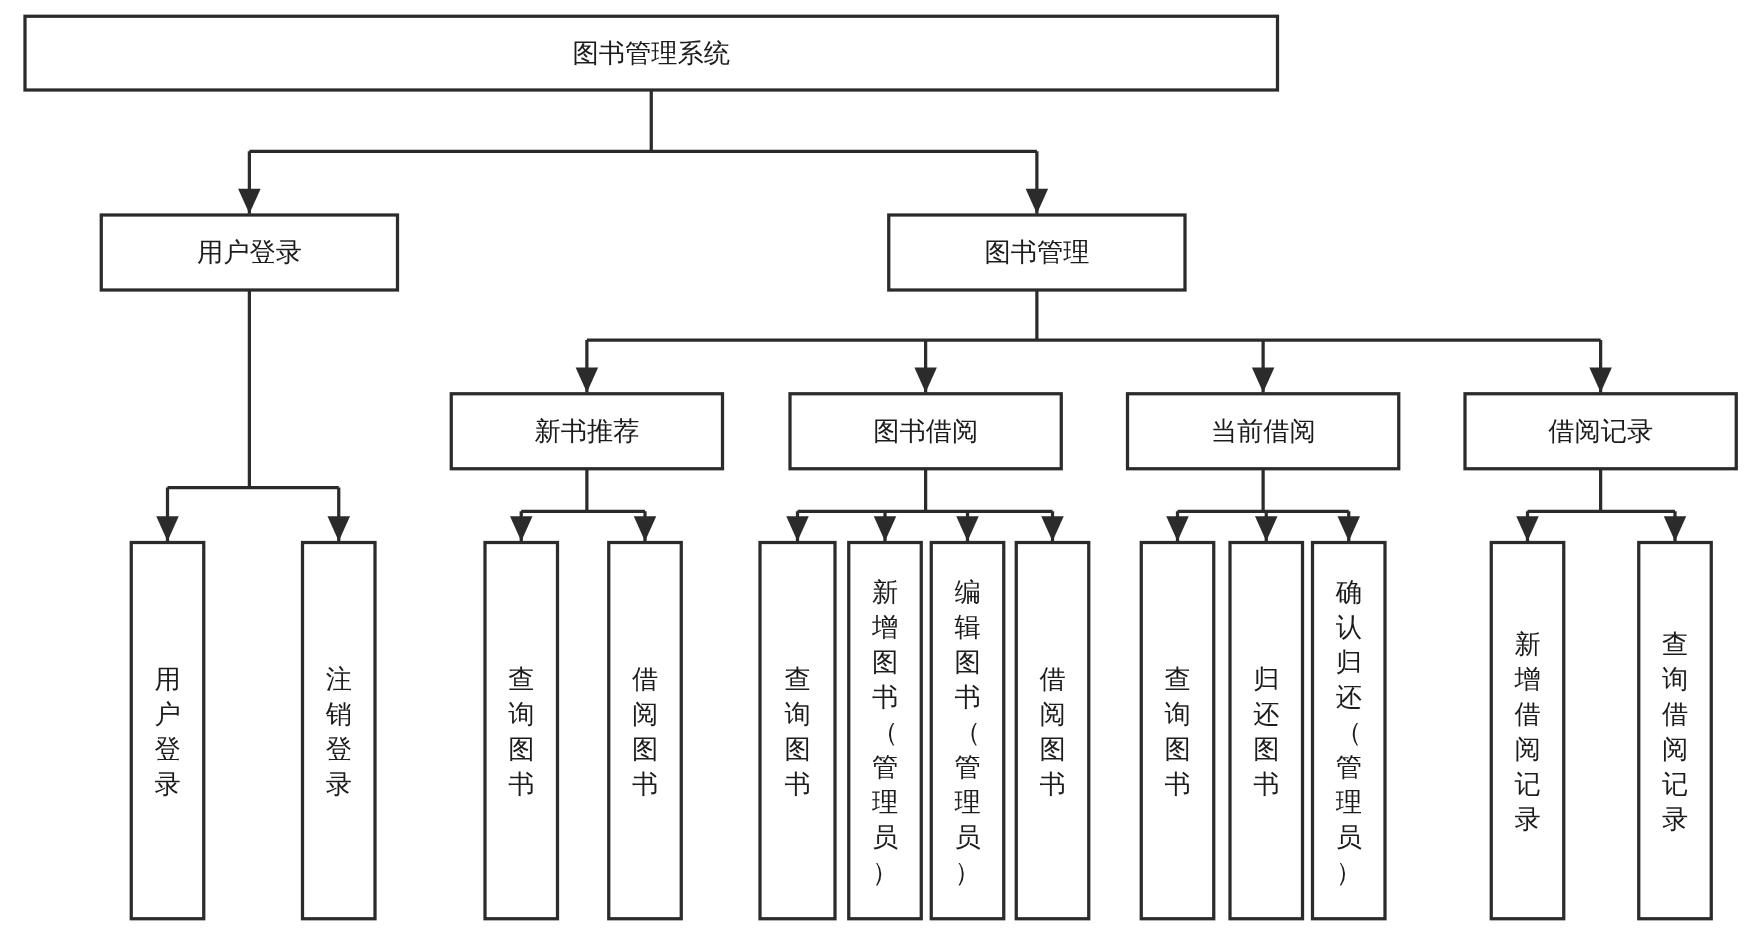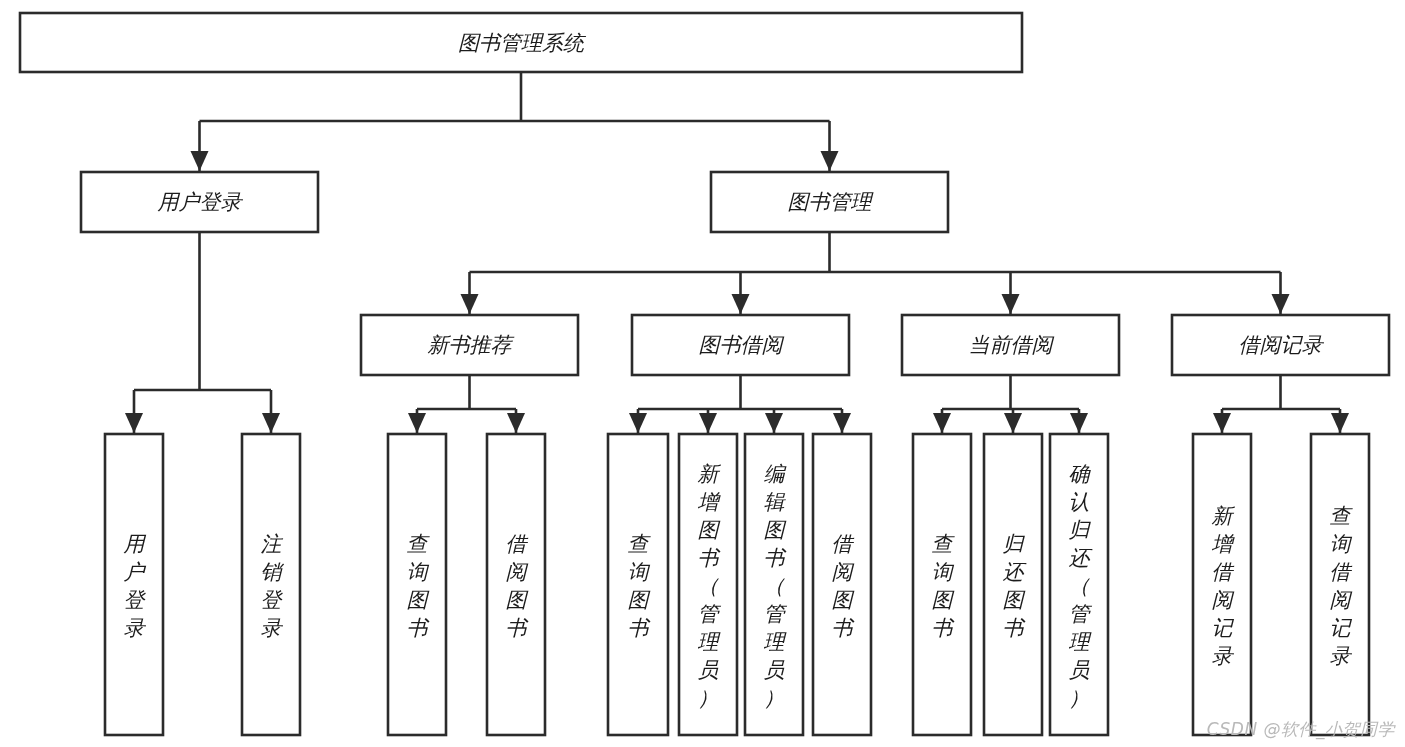--- a/index.html
+++ b/index.html
@@ -11,21 +11,20 @@
     width: 1405px;
     height: 747px;
     font-family: "DejaVu Sans", "Liberation Sans", sans-serif;
     overflow: hidden;
     position: relative;
   }
   #diagram-root {
     position: relative;
     width: 1405px;
     height: 747px;
-    font-style: italic;
   }
   svg.diagram-canvas {
     position: absolute;
     left: 0;
     top: 0;
     width: 1405px;
     height: 747px;
   }
   .node-box {
     fill: #ffffff;
@@ -204,15 +203,14 @@
           <rect x="1193" y="434" width="58" height="301" class="node-box"></rect>
           <text x="1222" y="522.5" class="node-label-v"><tspan x="1222" dy="0">新</tspan><tspan x="1222" dy="28">增</tspan><tspan x="1222" dy="28">借</tspan><tspan x="1222" dy="28">阅</tspan><tspan x="1222" dy="28">记</tspan><tspan x="1222" dy="28">录</tspan></text>
         </g>
         <g>
           <rect x="1311" y="434" width="58" height="301" class="node-box"></rect>
           <text x="1340" y="522.5" class="node-label-v"><tspan x="1340" dy="0">查</tspan><tspan x="1340" dy="28">询</tspan><tspan x="1340" dy="28">借</tspan><tspan x="1340" dy="28">阅</tspan><tspan x="1340" dy="28">记</tspan><tspan x="1340" dy="28">录</tspan></text>
         </g>
       </g>
   </svg>
 
-  <div class="watermark">CSDN @软件_小贺同学</div>
 
 </div>
 
 </body></html>

